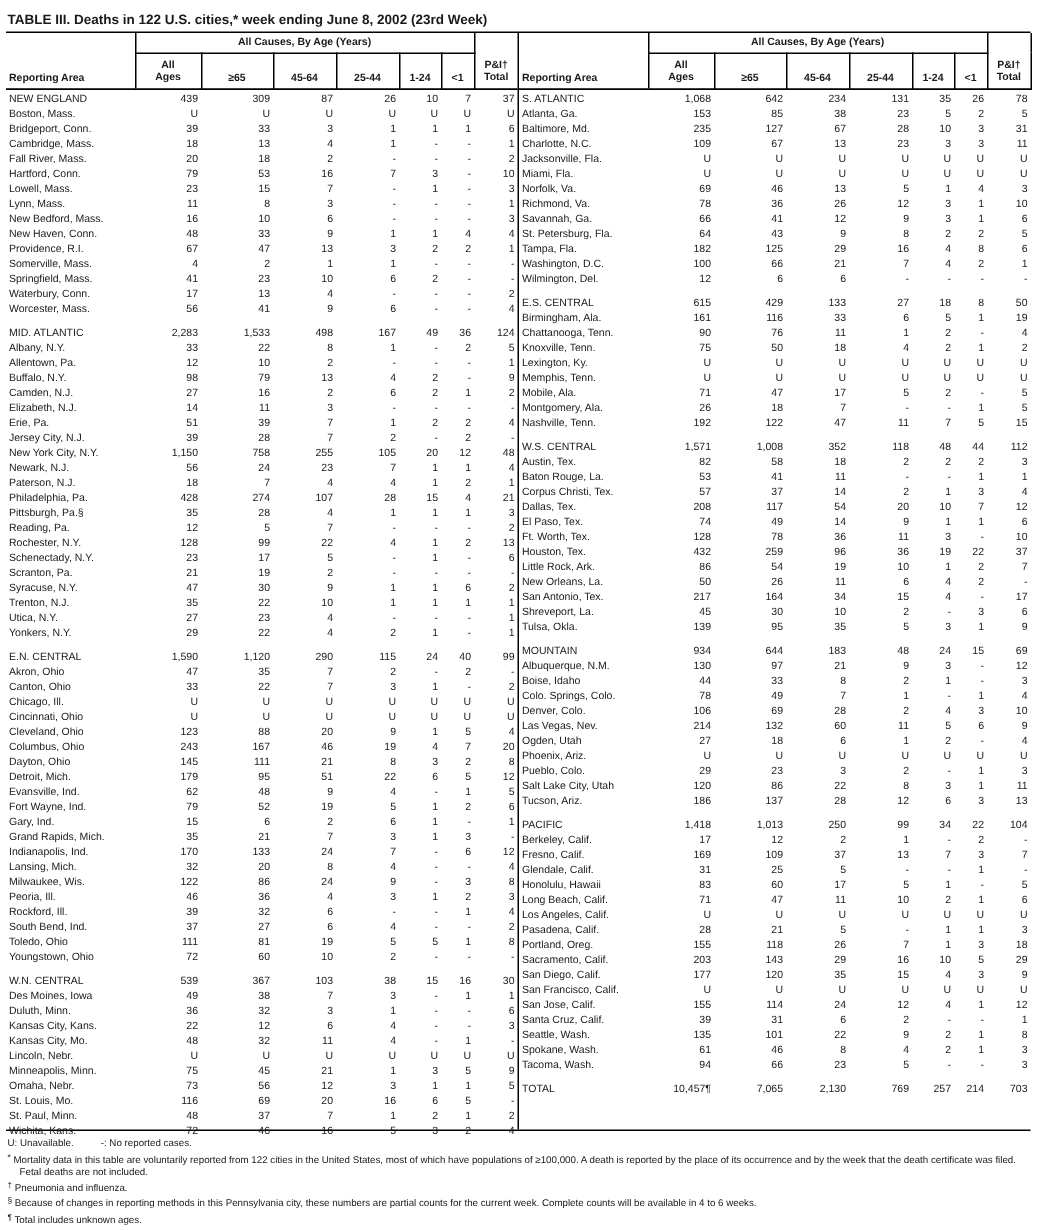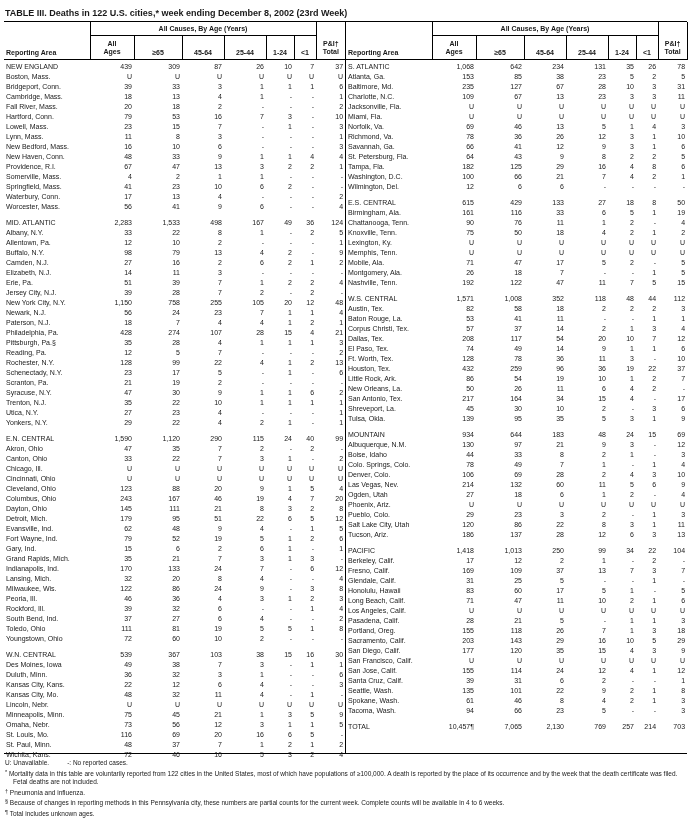--- a/index.html
+++ b/index.html
@@ -75,21 +75,21 @@
   }
   .footnote {
     padding-left: 8px; text-indent: -8px;
     white-space: pre-wrap;
   }
   .fn-marker { font-size: 5.5px; vertical-align: 2px; }
 </style>
 </head>
 <body>
 
-<div class="title">TABLE III. Deaths in 122 U.S. cities,* week ending December 8, 2002 (23rd Week)</div>
+<div class="title">TABLE III. Deaths in 122 U.S. cities,* week ending June 8, 2002 (23rd Week)</div>
 
 <div class="table-wrap">
 
   <div class="panel left">
     <table>
       <colgroup>
         <col class="c-name">
           <col class="c-v1">
           <col class="c-v2">
           <col class="c-v3">

